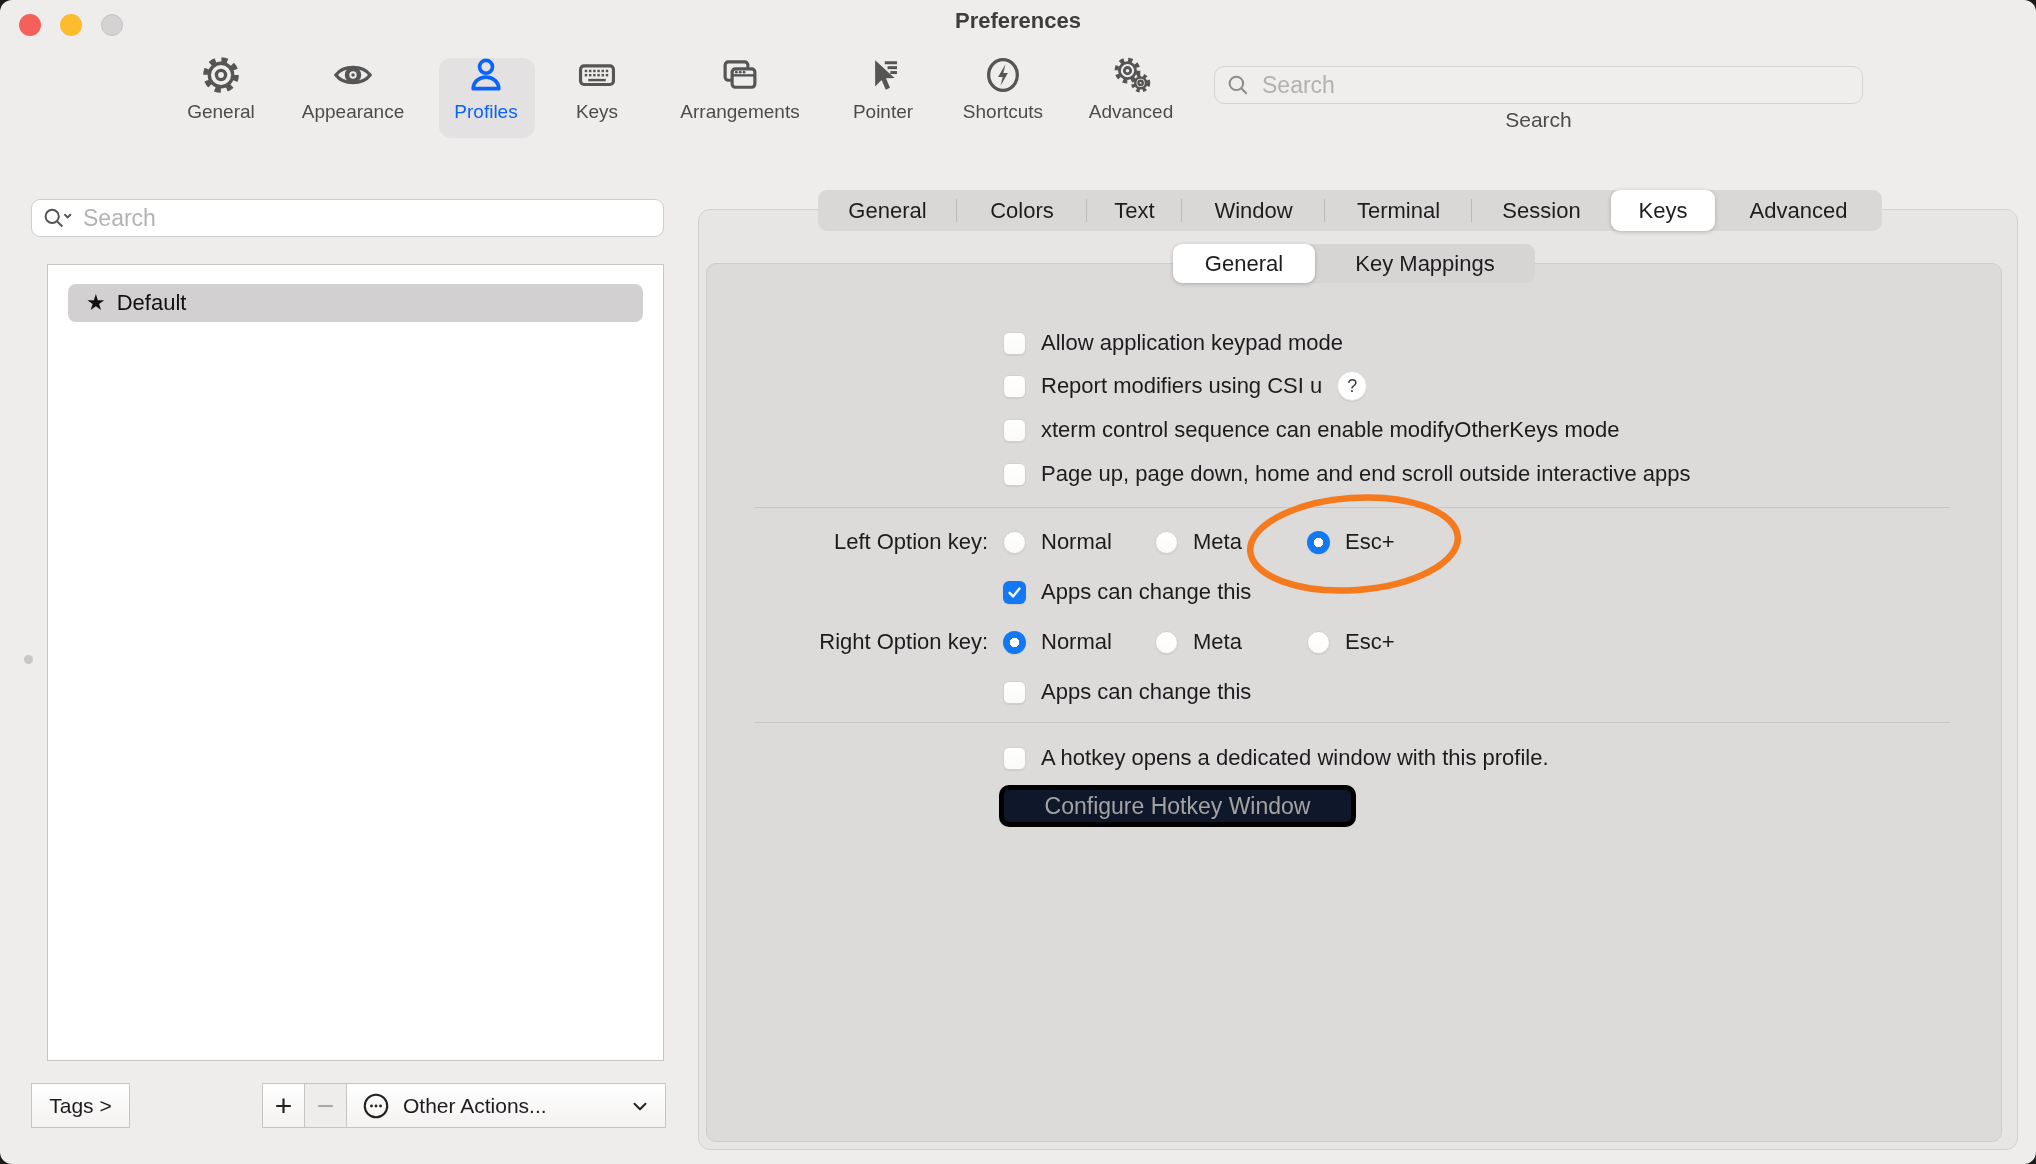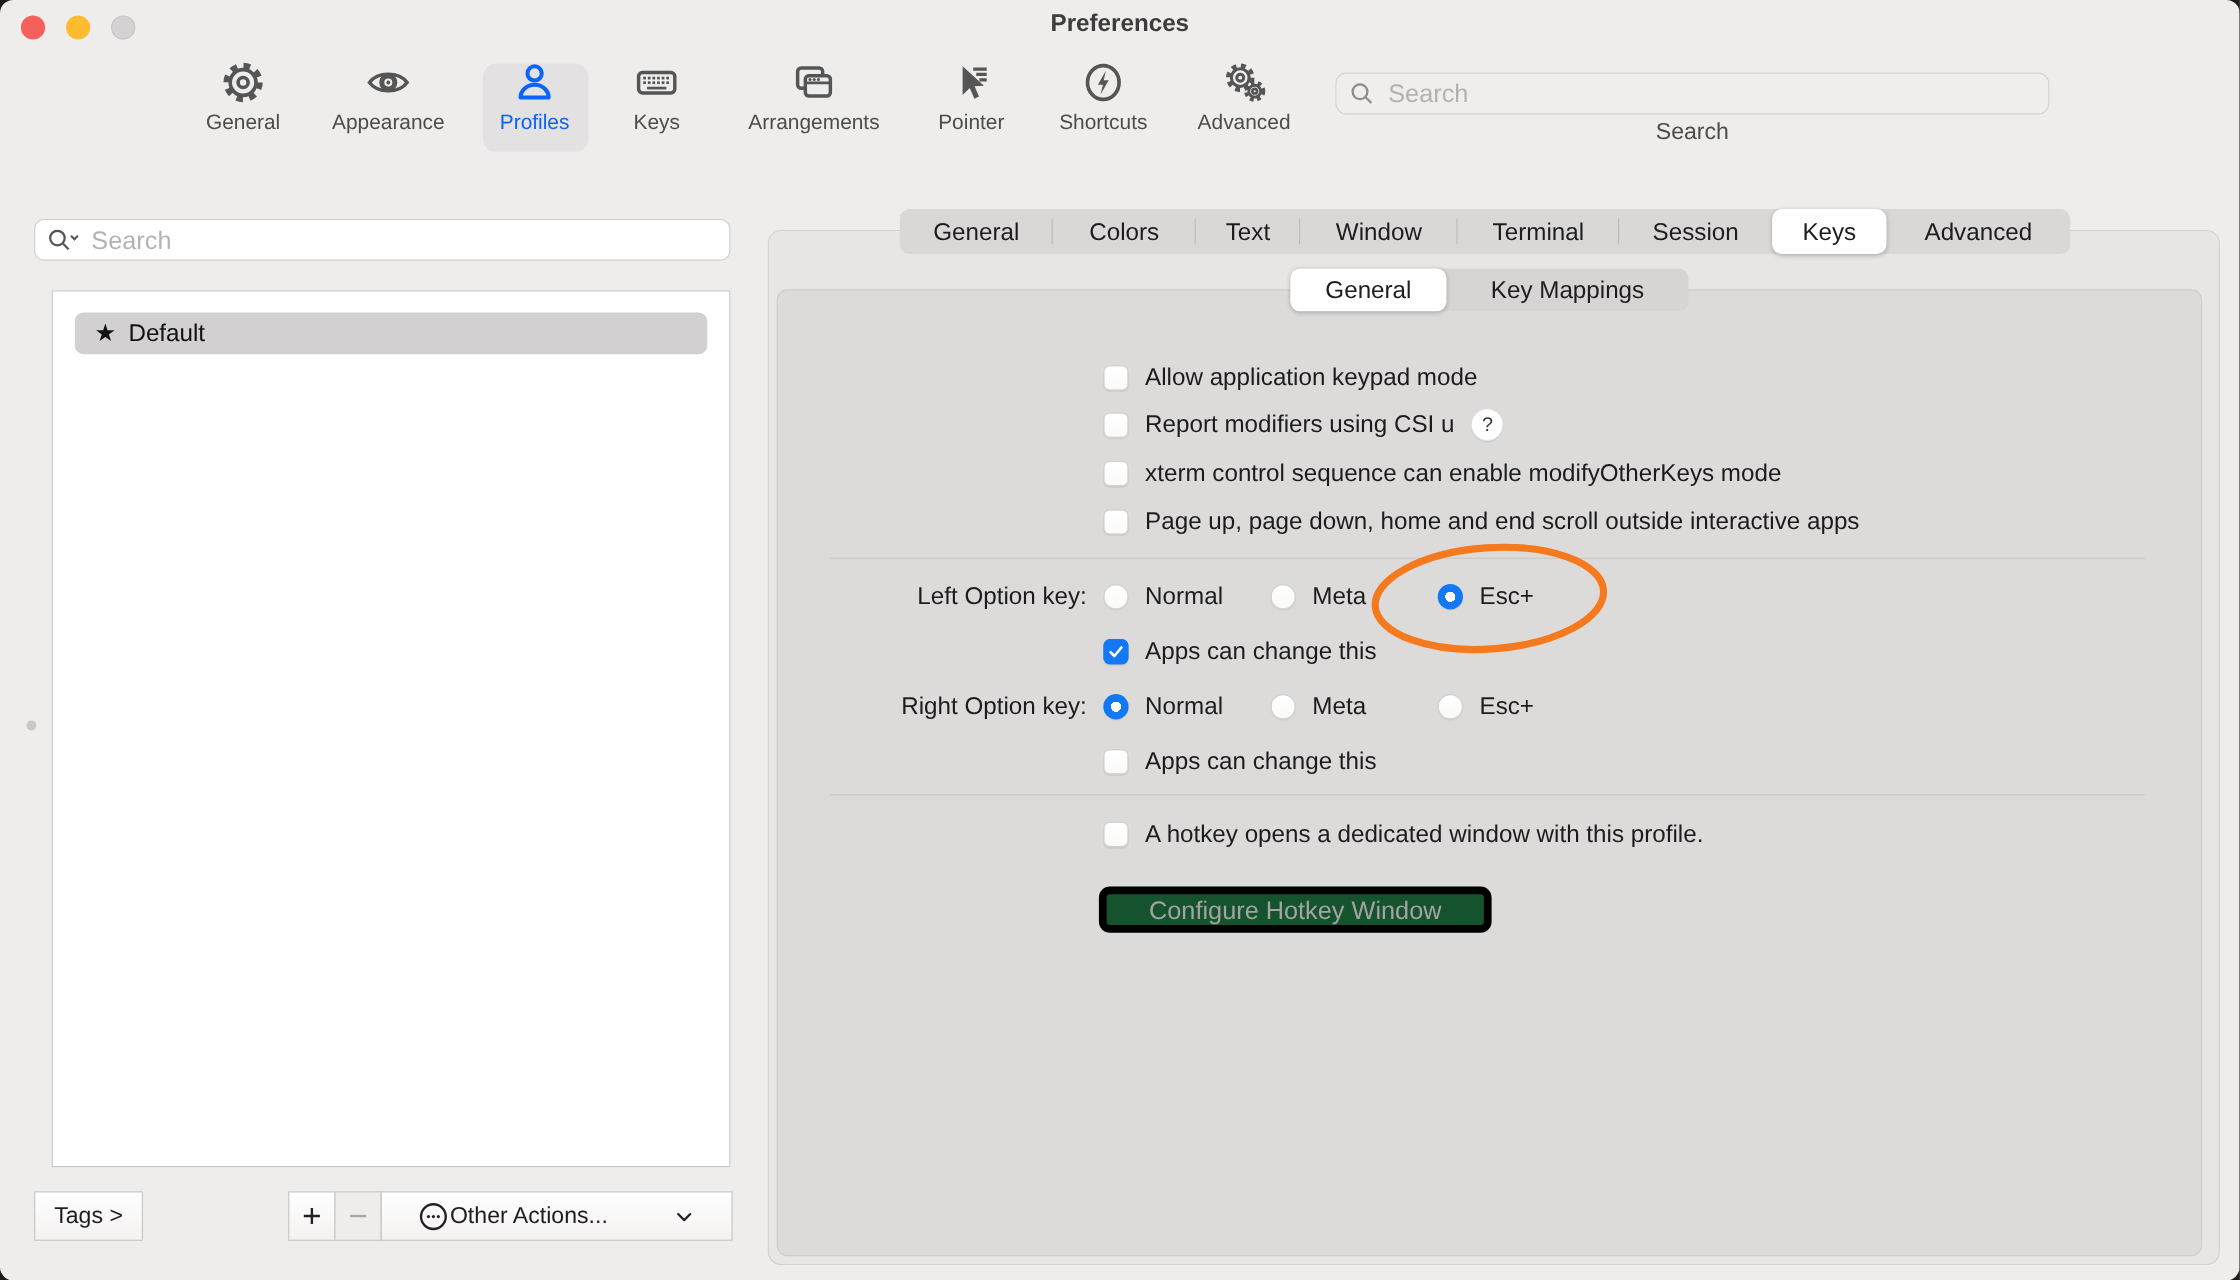--- a/index.html
+++ b/index.html
@@ -34,21 +34,21 @@
   .pl-row.sel{background:#d2d0d0;}
   .pl-star{font-size:22px;margin-right:11px;color:#111;}
   .edge-dot{position:absolute;left:24px;top:655px;width:9px;height:9px;border-radius:50%;background:#c9c7c6;}
 
   .sb-bottom{position:absolute;left:31px;top:1083px;height:45px;display:flex;align-items:stretch;font-size:21px;color:#1d1d1f;}
   .btn{border:1px solid #c7c5c4;background:linear-gradient(#ffffff,#f4f2f1);box-sizing:border-box;display:flex;align-items:center;justify-content:center;}
   .tags-btn{width:99px;}
   .grp{position:absolute;left:231px;top:0;display:flex;height:45px;}
   .plus-btn{width:43px;font-size:30px;color:#222;}
   .minus-btn{width:43px;margin-left:-1px;background:#efedec;color:#aaa8a7;font-size:30px;}
-  .other-btn{width:320px;margin-left:-1px;justify-content:flex-start;padding:0 32px;}
+  .other-btn{width:320px;margin-left:-1px;justify-content:flex-start;padding:0 14px;gap:12px;}
   .other-btn .sp{flex:1;}
 
   
   .outer-panel{position:absolute;left:698px;top:209px;width:1320px;height:941px;background:#e8e6e5;border:1px solid #d3d1d0;border-radius:12px;box-sizing:border-box;}
   .inner-panel{position:absolute;left:706px;top:263px;width:1296px;height:879px;background:#dddbda;border:1px solid #cfcdcc;border-radius:10px;box-sizing:border-box;}
 
   .tabbar{position:absolute;left:818px;top:190px;width:1064px;height:41px;background:#dad8d7;border-radius:9px;display:flex;align-items:stretch;}
   .tab{display:flex;align-items:center;justify-content:center;font-size:22px;color:#1d1d1f;position:relative;box-sizing:border-box;}
   .tab.sel{background:#ffffff;border-radius:9px;box-shadow:0 1px 4px rgba(0,0,0,.22);}
   .tab .divider{position:absolute;right:0;top:9px;bottom:9px;width:1px;background:#bcbab9;}
@@ -58,21 +58,21 @@
   
   .content{position:absolute;left:706px;top:263px;width:1388px;height:879px;font-size:22px;color:#1c1c1e;}
   .row{position:absolute;display:flex;align-items:center;gap:15px;transform:translateY(-50%);}
   .cb{width:23px;height:23px;border-radius:6px;background:linear-gradient(#ffffff,#fbfaf9);border:1px solid #d2d0cf;box-sizing:border-box;box-shadow:0 1px 1px rgba(0,0,0,.07);flex:none;display:flex;align-items:center;justify-content:center;}
   .cb.checked{background:#1278f4;border:none;}
   .radio{width:23px;height:23px;border-radius:50%;background:linear-gradient(#ffffff,#fbfaf9);border:1px solid #d2d0cf;box-sizing:border-box;box-shadow:0 1px 1px rgba(0,0,0,.07);flex:none;}
   .radio.sel{border:none;background:radial-gradient(circle at 50% 50%, #ffffff 0 4.6px, #1278f4 4.7px);}
   .hr{position:absolute;left:49px;width:1195px;height:1px;background:#c9c7c6;}
   .form-label{position:absolute;width:260px;text-align:right;transform:translateY(-50%);}
   .help-btn{width:30px;height:30px;border-radius:50%;background:#fdfdfd;border:1px solid #e0dedd;box-sizing:border-box;display:flex;align-items:center;justify-content:center;font-size:18px;color:#3a3a3a;box-shadow:0 1px 1px rgba(0,0,0,.08);}
-  .hk-btn{position:absolute;left:293px;top:522px;width:357px;height:42px;border-radius:10px;background:#14532d;border:7px solid #000000;box-sizing:border-box;display:flex;align-items:center;justify-content:center;font-size:23px;color:#a5a3a2;margin-top:21px;}
+  .hk-btn{position:absolute;left:293px;top:522px;width:357px;height:42px;border-radius:10px;background:#0f172a;border:5px solid #000000;box-sizing:border-box;display:flex;align-items:center;justify-content:center;font-size:23px;color:#a5a3a2;}
 
   .annotation{position:absolute;left:1232px;top:476px;pointer-events:none;}
   svg{display:block;}
 </style>
 </head>
 <body>
 
 <div class="window">
 
   <div class="titlebar">

